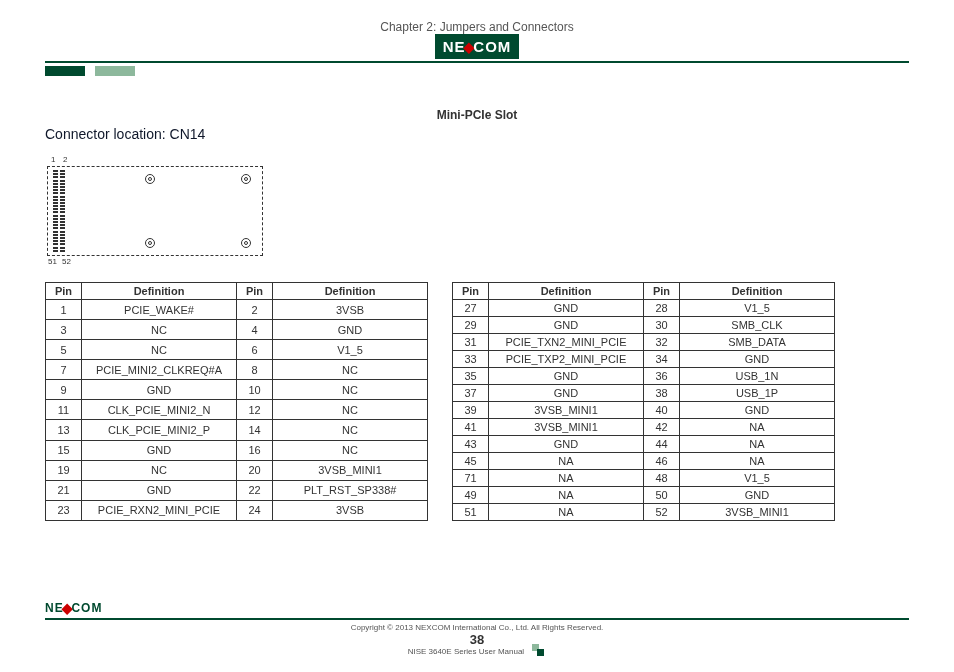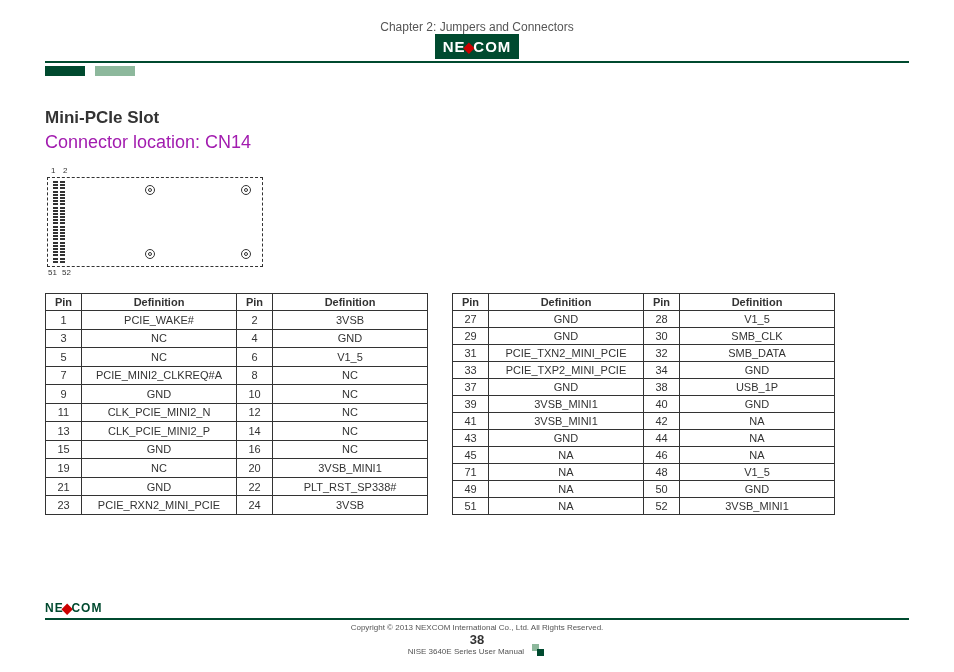--- a/index.html
+++ b/index.html
@@ -48,28 +48,29 @@
   }
   .accent-block {
     height: 10px;
   }
   .accent-dark { width: 40px; background: #004a2f; }
   .accent-gap  { width: 10px; }
   .accent-light{ width: 40px; background: #8db89c; }
 
   .content { margin-top: 32px; }
   .section-title {
-    font-size: 17px;
+    font-size: 12px;
     font-weight: bold;
     color: #333;
     margin-bottom: 4px;
+    text-align: center;
   }
   .subtitle {
-    font-size: 18px;
-    color: #a21caf;
+    font-size: 14px;
+    color: #0f172a;
     margin-bottom: 14px;
   }
 
   .diagram {
     position: relative;
     width: 220px;
     height: 110px;
     margin-bottom: 16px;
   }
   .dashed-box {
@@ -384,20 +385,26 @@
             <td class="col-pin">31</td>
             <td class="col-def">PCIE_TXN2_MINI_PCIE</td>
             <td class="col-pin">32</td>
             <td class="col-def">SMB_DATA</td>
           </tr>
           <tr>
             <td class="col-pin">33</td>
             <td class="col-def">PCIE_TXP2_MINI_PCIE</td>
             <td class="col-pin">34</td>
             <td class="col-def">GND</td>
+          </tr>
+          <tr>
+            <td class="col-pin">35</td>
+            <td class="col-def">GND</td>
+            <td class="col-pin">36</td>
+            <td class="col-def">USB_1N</td>
           </tr>
           <tr>
             <td class="col-pin">37</td>
             <td class="col-def">GND</td>
             <td class="col-pin">38</td>
             <td class="col-def">USB_1P</td>
           </tr>
           <tr>
             <td class="col-pin">39</td>
             <td class="col-def">3VSB_MINI1</td>

